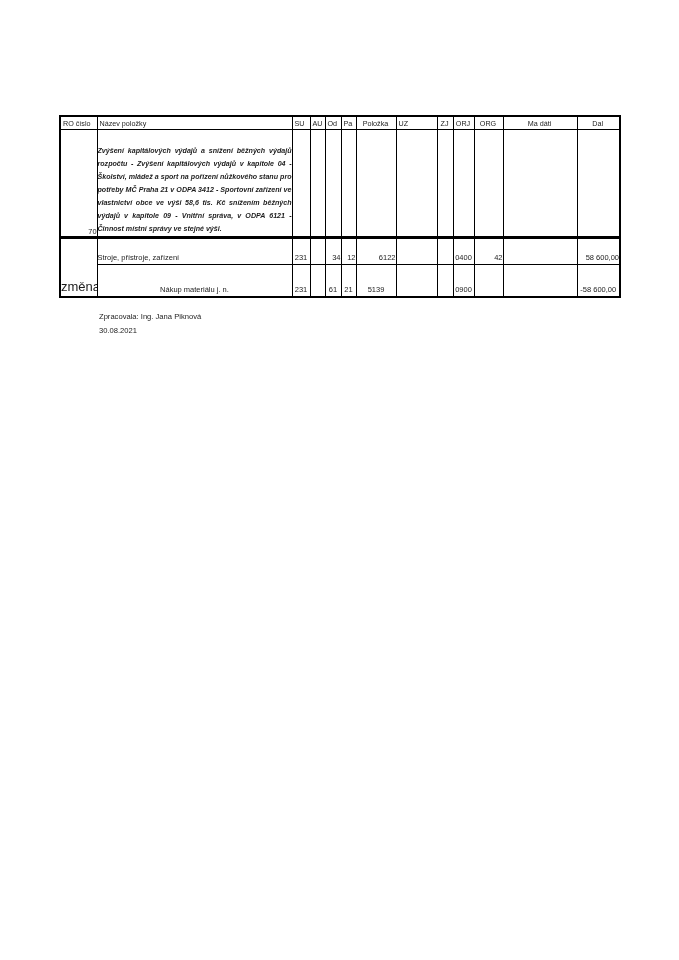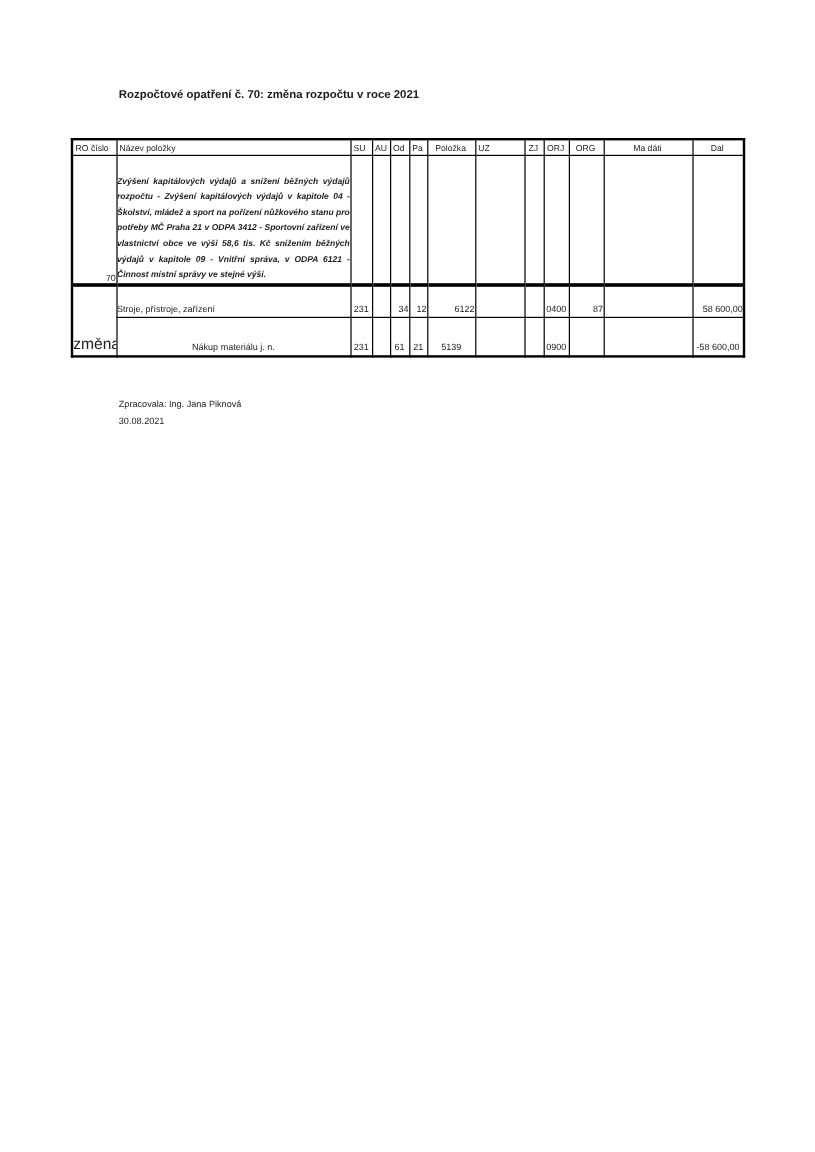--- a/index.html
+++ b/index.html
@@ -86,33 +86,32 @@
     padding: 11px 0 0 1px;
     font-size: 13px;
   }
   td.nazev { text-align: left; padding-left: 3px; }
   td.num-c { text-align: center; margin-left: 44px; }
   td.num-r { text-align: right; padding-right: 2px; }
   td.num-r4 { text-align: right; padding-right: 4px; }
   .doc-footer {
     position: absolute;
     left: 99px;
-    top: 330px;
+    top: 310px;
     font-size: 7.6px;
     line-height: 14px;
     white-space: nowrap;
   }
 </style>
 </head>
 <body>
 
 <div class="page">
 
   <div class="doc-title">
-    <div>Rozpočtové opatření č. 70: změna rozpočtu v roce 2021</div>
   </div>
 
   <table class="budget">
     <colgroup>
       <col style="width:37px">
         <col style="width:195px">
         <col style="width:18px">
       <col style="width:15px">
         <col style="width:16px">
         <col style="width:15px">
@@ -161,21 +160,21 @@
         <td class="ro-label" rowspan="2">změna R</td>
         <td class="nazev">Stroje, přístroje, zařízení</td>
         <td class="num-c">231</td>
         <td></td>
         <td class="num-r">34</td>
         <td class="num-r">12</td>
         <td class="num-r4">6122</td>
         <td></td>
         <td></td>
         <td class="num-c">0400</td>
-        <td class="num-r4">87</td>
+        <td class="num-r4">42</td>
         <td></td>
         <td class="num-r">58 600,00</td>
       </tr>
       <tr class="r2">
         <td class="nazev">Nákup materiálu j. n.</td>
         <td class="num-c">231</td>
         <td></td>
         <td class="num-r">61</td>
         <td class="num-r">21</td>
         <td class="num-r4">5139</td>

